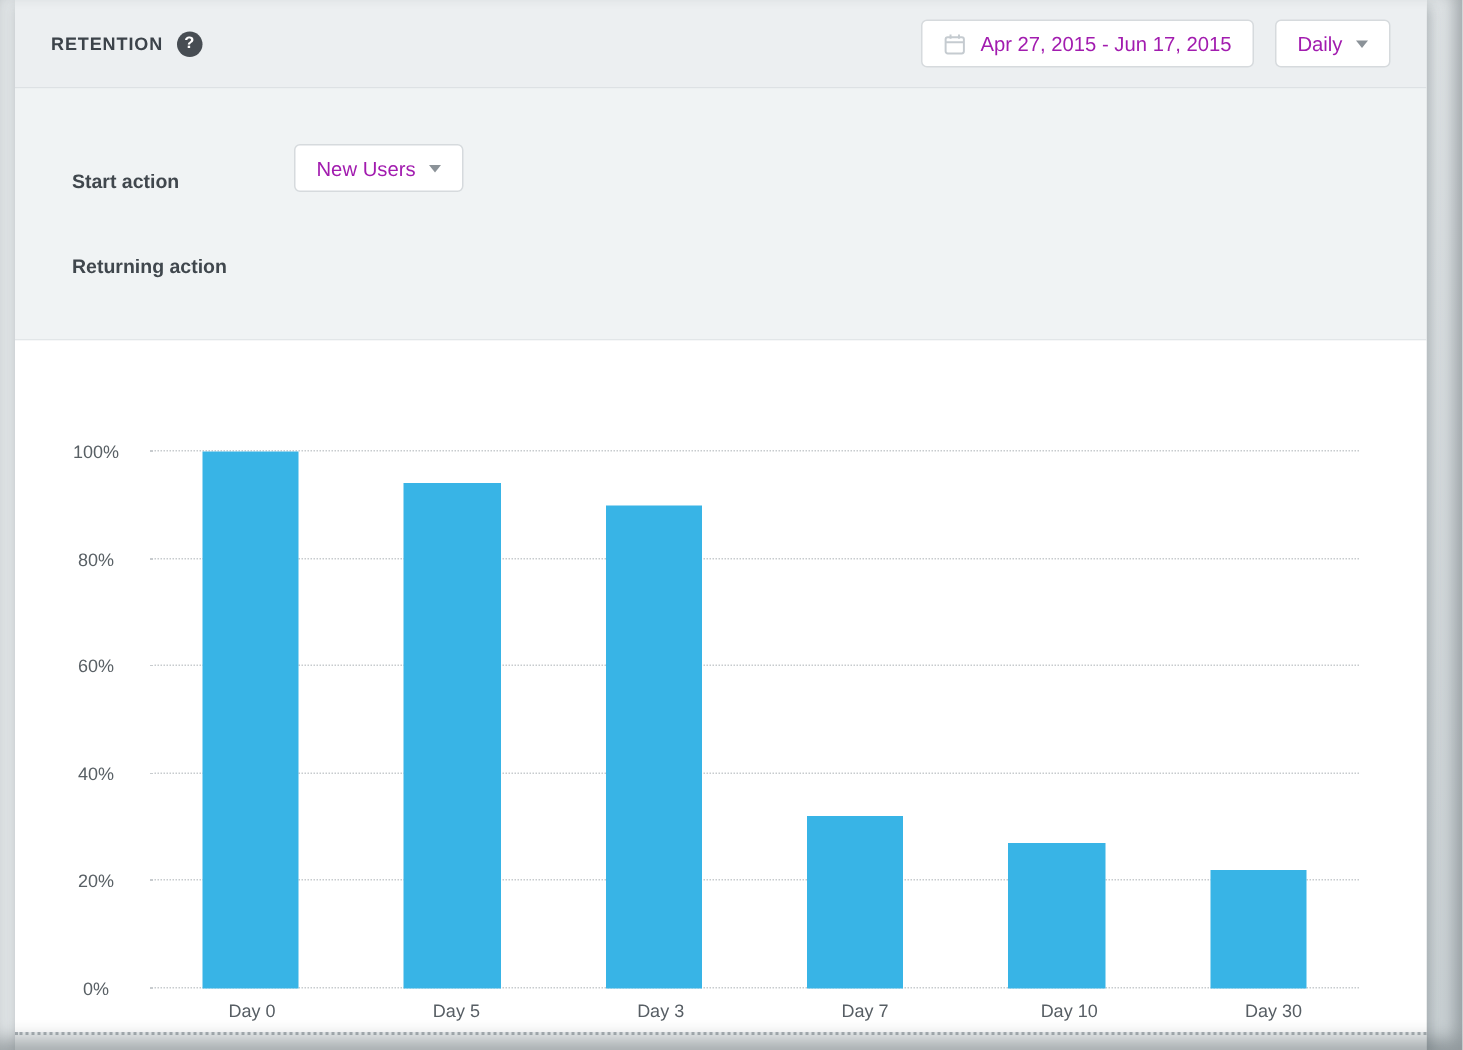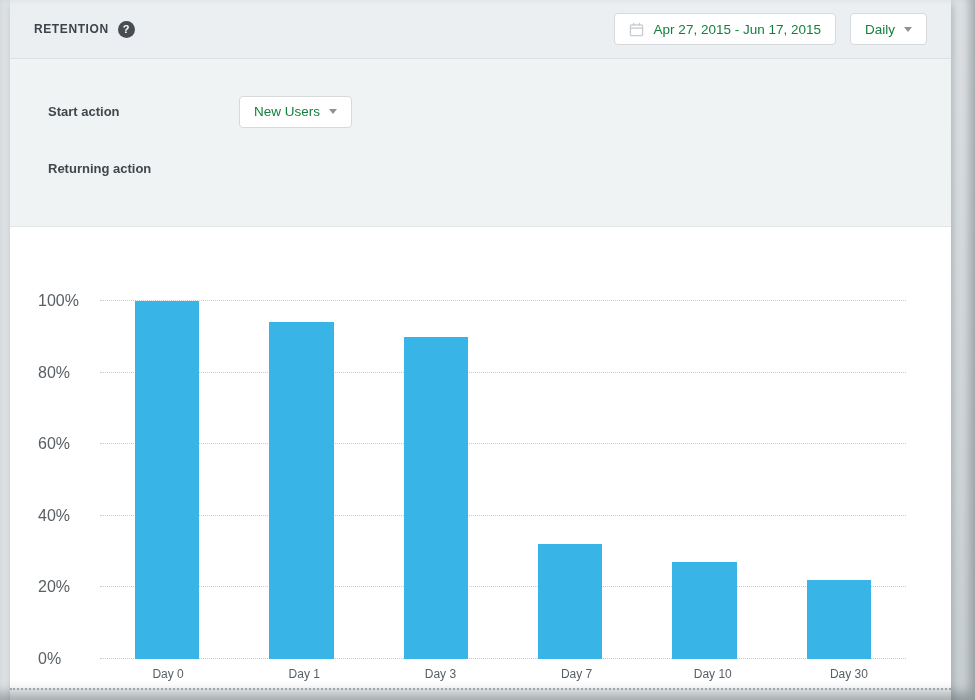--- a/index.html
+++ b/index.html
@@ -39,51 +39,51 @@
     text-align: center; cursor: pointer; user-select: none;
   }
   .header-right { margin-left: auto; display: flex; align-items: center; gap: 14px; }
   .btn {
     background: #ffffff;
     border: 1px solid #d6dadd;
     border-radius: 4px;
     height: 32px;
     display: inline-flex; align-items: center;
     padding: 0 14px;
-    font-size: 13.5px; color: #15803d;
+    font-size: 13.5px; color: #a21caf;
     cursor: pointer;
   }
   .btn .cal { margin-right: 10px; display: inline-flex; }
   .caret {
     width: 0; height: 0; margin-left: 9px;
     border-left: 4px solid transparent;
     border-right: 4px solid transparent;
     border-top: 5px solid #8b9298;
   }
   
   .filters {
     flex: 0 0 168px; height: 168px;
     background: #f0f3f4;
     border-bottom: 1px solid #e2e6e8;
     padding: 36px 0 0 38px;
   }
-  .filter-row { display: flex; align-items: center; height: 33px; margin-bottom: 24px; gap: 43px; }
+  .filter-row { display: flex; align-items: flex-end; height: 33px; margin-bottom: 24px; }
   .filter-label {
     width: 148px; font-size: 13px; font-weight: 700; color: #40474d;
   }
   
   .chart-section { flex: 1 1 auto; background: #ffffff; position: relative; }
   .plot { position: absolute; left: 90px; right: 45px; top: 74px; height: 358px; }
   .gridline {
     position: absolute; left: 0; right: 0; height: 0;
     border-top: 1px dotted #c7cbce;
   }
   .y-label {
     position: absolute; right: calc(100% + 10px); width: 52px;
-    text-align: left; font-size: 16px; color: #596065;
+    text-align: center; font-size: 12px; color: #596065;
     transform: translateY(50%);
   }
   .bars { position: absolute; inset: 0; display: flex; align-items: flex-end; }
   .slot { flex: 1 1 0; height: 100%; display: flex; align-items: flex-end; justify-content: center; }
   .bar { width: 48%; }
   .x-labels {
     position: absolute; left: 90px; right: 34px; top: 440px;
     display: flex;
   }
   .x-label { flex: 1 1 0; text-align: center; font-size: 12px; color: #575e64; }
@@ -167,21 +167,21 @@
           <div class="slot">
             <div class="bar" style="height: 27%; background: rgb(56, 180, 230);"></div>
           </div>
           <div class="slot">
             <div class="bar" style="height: 22%; background: rgb(56, 180, 230);"></div>
           </div>
         </div>
     </div>
     <div class="x-labels">
         <div class="x-label">Day 0</div>
-        <div class="x-label">Day 1</div>
+        <div class="x-label">Day 5</div>
         <div class="x-label">Day 3</div>
         <div class="x-label">Day 7</div>
         <div class="x-label">Day 10</div>
         <div class="x-label">Day 30</div>
       </div>
   </div>
 
   <div class="next-section"></div>
 
 </div>

